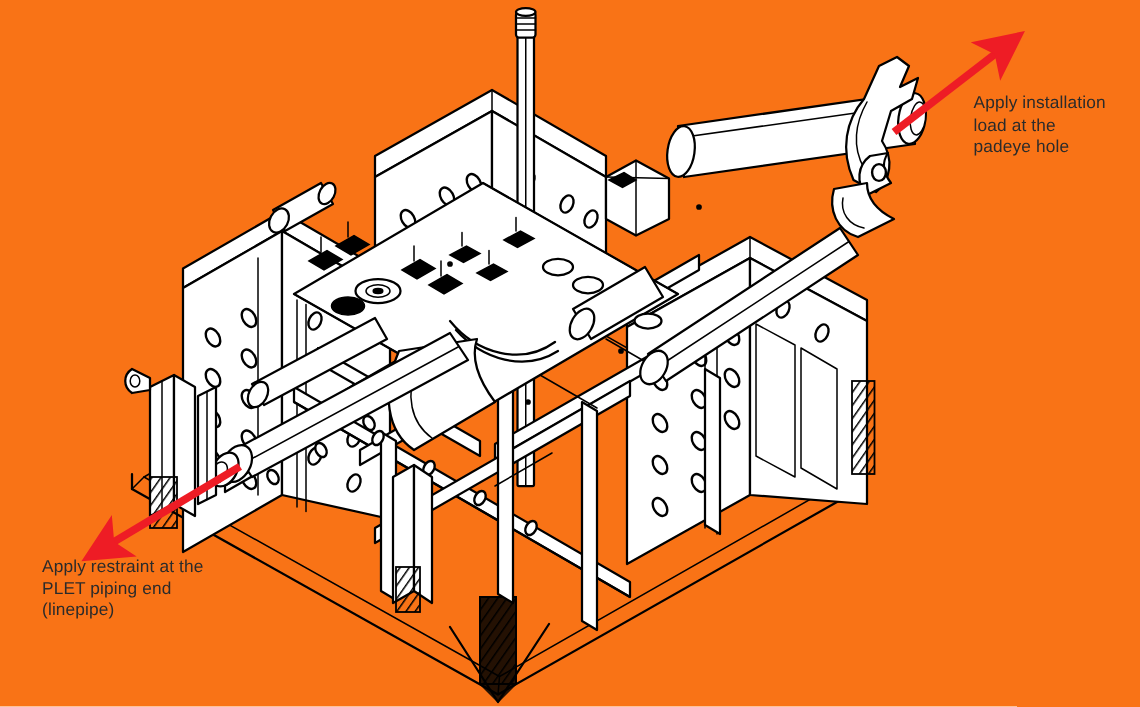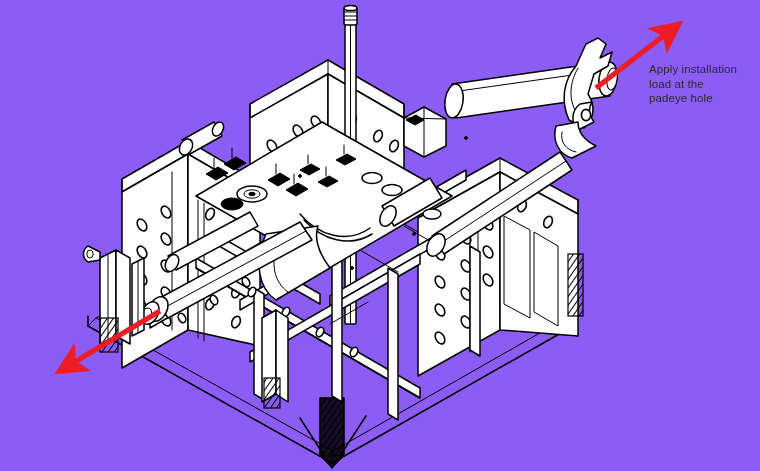--- a/index.html
+++ b/index.html
@@ -2,21 +2,21 @@
 <html><head>
 <meta charset="utf-8">
 <title>PLET Installation Load Diagram</title>
 <style>
   html,body{margin:0;padding:0;background:#ffffff;}
   body{
     width:760px;height:471px;
     font-family:"Liberation Sans", sans-serif;
     overflow:hidden;position:relative;
   }
-  #stage{position:absolute;left:0;top:0;width:760px;height:471px;background:#8b5cf6;}
+  #stage{position:absolute;left:0;top:0;width:760px;height:471px;background:#f97316;}
   #drawing{position:absolute;left:0;top:0;}
   .anno{
     position:absolute;
     font-family:"Liberation Sans", sans-serif;
     font-size:11.5px;
     line-height:14.5px;
     color:#2b2b2b;
     white-space:pre-line;
     letter-spacing:0.1px;
   }
@@ -322,14 +322,17 @@
 
     <g>
       <line x1="160" y1="311" x2="73" y2="363" stroke="#ee1c25" stroke-width="5.2" stroke-linecap="butt" marker-end="url(#redhead)"></line>
     </g>
   </svg>
 
   <div class="anno" id="anno-padeye">Apply installation
 load at the
 padeye hole</div>
 
+  <div class="anno" id="anno-restraint">Apply restraint at the
+PLET piping end
+(linepipe)</div>
 
 </div>
 
 </body></html>

